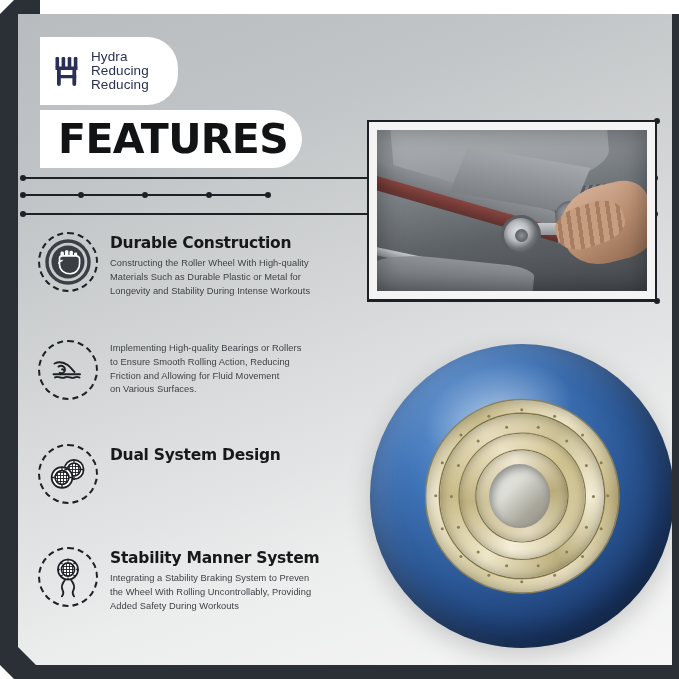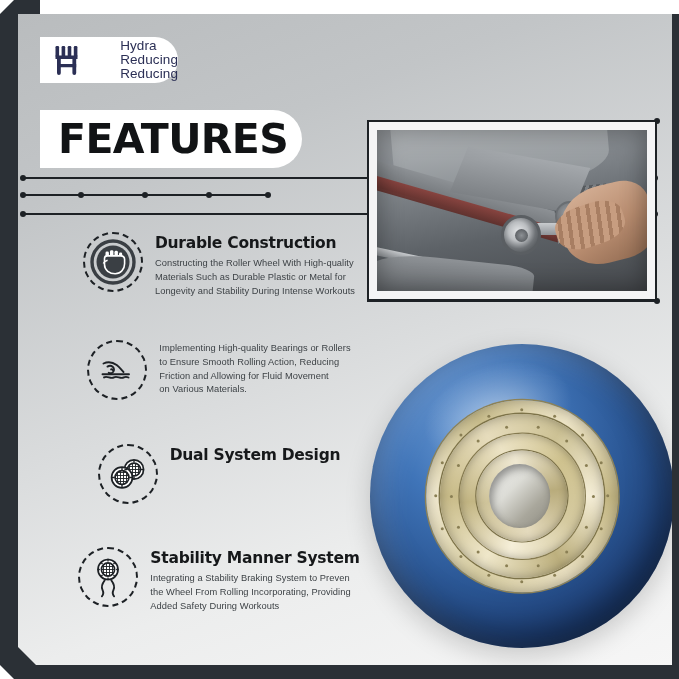--- a/index.html
+++ b/index.html
@@ -50,28 +50,27 @@
     clip-path: polygon(
       0 0, 654px 0, 654px 651px, 18px 651px, 0 633px
     );
     overflow: hidden;
   }
 
   
   .logo-pill {
     position: absolute;
     left: 22px; top: 23px;
-    width: 138px; height: 46px;
+    width: 138px; height: 68px;
     background: #ffffff;
     border-radius: 0 31px 31px 0;
     display: flex;
     align-items: center;
     padding-left: 14px;
     gap: 7px;
-    justify-content: space-between;
   }
   .logo-mark { width: 30px; height: 32px; flex: 0 0 auto; }
   .logo-text {
     display: flex; flex-direction: column;
     line-height: 1.02;
     font-size: 13.5px;
     font-weight: 400;
     letter-spacing: .1px;
   }
   .logo-text span { color: #2b2f55; white-space: nowrap; }
@@ -173,25 +172,24 @@
     background: linear-gradient(180deg,#8e9296,#5f6367);
     border-radius: 40% 18% 0 0; transform: rotate(6deg);}
   .ph-rail { position:absolute; left:-6%; bottom:14%; width:56%; height:8px;
     background: linear-gradient(180deg,#c6c9cc,#8c9094); transform: rotate(12deg);}
   .ph-vig { position:absolute; inset:0;
     box-shadow: inset 0 0 26px rgba(0,0,0,.38); }
 
   
   .feature {
     position: absolute;
-    left: 36px;
+    left: 20px;
     width: 330px;
     display: flex;
     gap: 12px;
-    justify-content: center;
   }
   .f-icon {
     width: 60px; height: 60px;
     flex: 0 0 60px;
     position: relative;
   }
   .f-txt { padding-top: 2px; }
   .f-title {
     font-size: 15.5px;
     font-weight: 700;
@@ -388,21 +386,21 @@
             <path d="M24.1 29.4c.7-.3 1.5 0 1.8.7"></path>
             <path d="M15.5 34.2h26.5"></path>
             <path d="M17.0 37.4c3.3-1.9 6.6 1.9 9.9 0 3.3-1.9 6.6 1.9 9.9 0 1.6-.9 3.2-.6 4.7.1"></path>
           </g>
         </svg>
       </div>
       <div class="f-txt">
         <div class="f-body">Implementing High-quality Bearings or Rollers
 to Ensure Smooth Rolling Action, Reducing
 Friction and Allowing for Fluid Movement
-on Various Materials.</div>
+on Various Surfaces.</div>
       </div>
     </div>
 
     <div class="feature" style="top:430px;">
       <div class="f-icon">
         <div class="ring"></div>
         <svg viewBox="0 0 60 60" width="60" height="60">
           <defs>
             <pattern id="hatch" width="3" height="3" patternUnits="userSpaceOnUse">
               <path d="M0 0h3v3H0z" fill="#ffffff"></path>
@@ -446,21 +444,21 @@
           </g>
           <g fill="none" stroke="#1d2125" stroke-width="1.9" stroke-linecap="round">
             <path d="M26.6 33.5c-2.6 3.4-3.4 6.6-2.1 9.4 1.2 2.6 1.1 4.6-.6 6.4"></path>
             <path d="M33.4 33.5c2.6 3.4 3.4 6.6 2.1 9.4-1.2 2.6-1.1 4.6.6 6.4"></path>
           </g>
         </svg>
       </div>
       <div class="f-txt">
         <div class="f-title">Stability Manner System</div>
         <div class="f-body">Integrating a Stability Braking System to Preven
-the Wheel From Rolling Incorporating, Providing
+the Wheel With Rolling Uncontrollably, Providing
 Added Safety During Workouts</div>
       </div>
     </div>
 
     <div class="wheel-wrap">
       <div class="wheel-tire"></div>
       <div class="wheel-gloss"></div>
       <div class="ring-metal rm1">
         <div class="seal-dots" id="sd1">
             <i style="transform: translate(86px, 0px);"></i>

